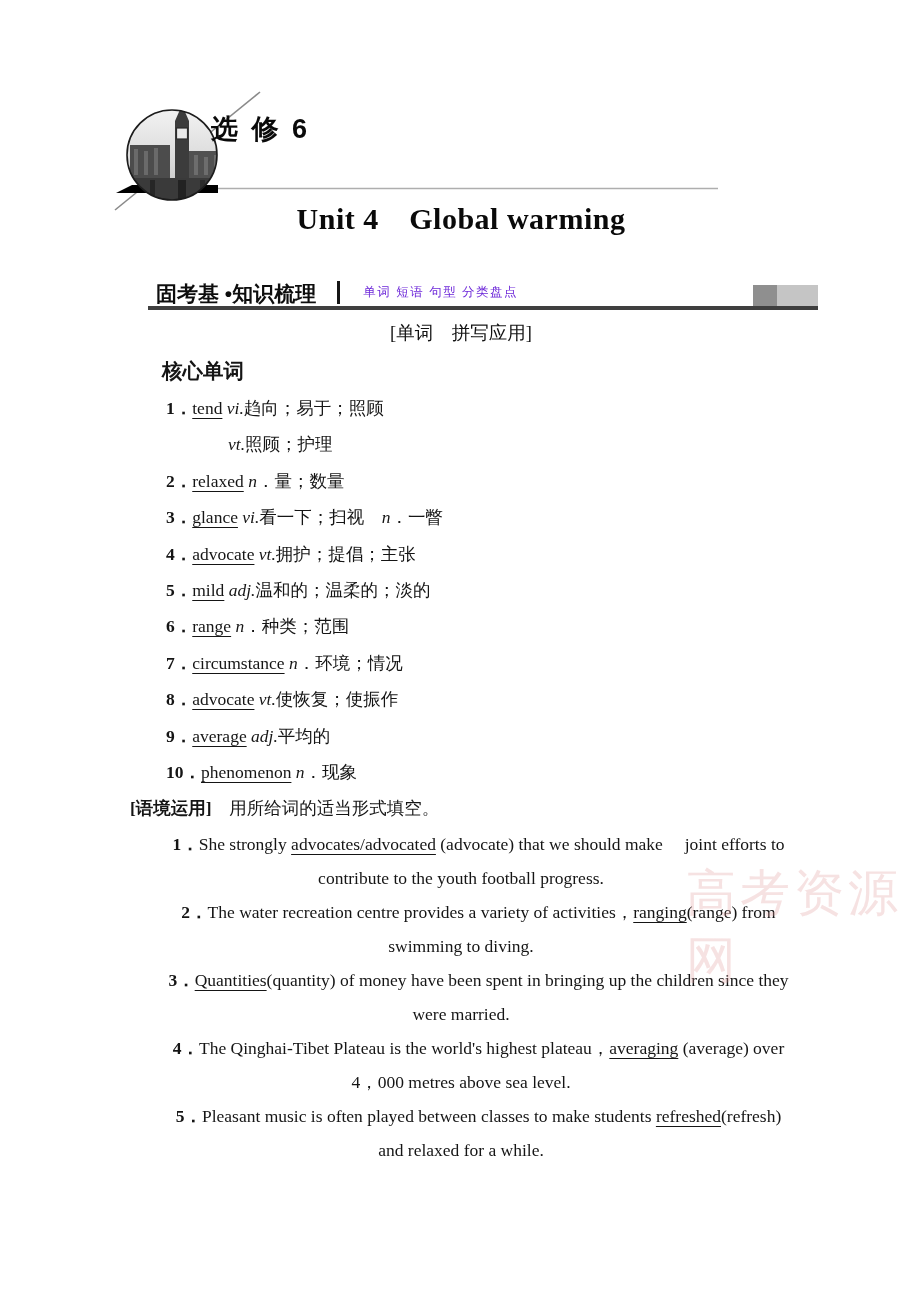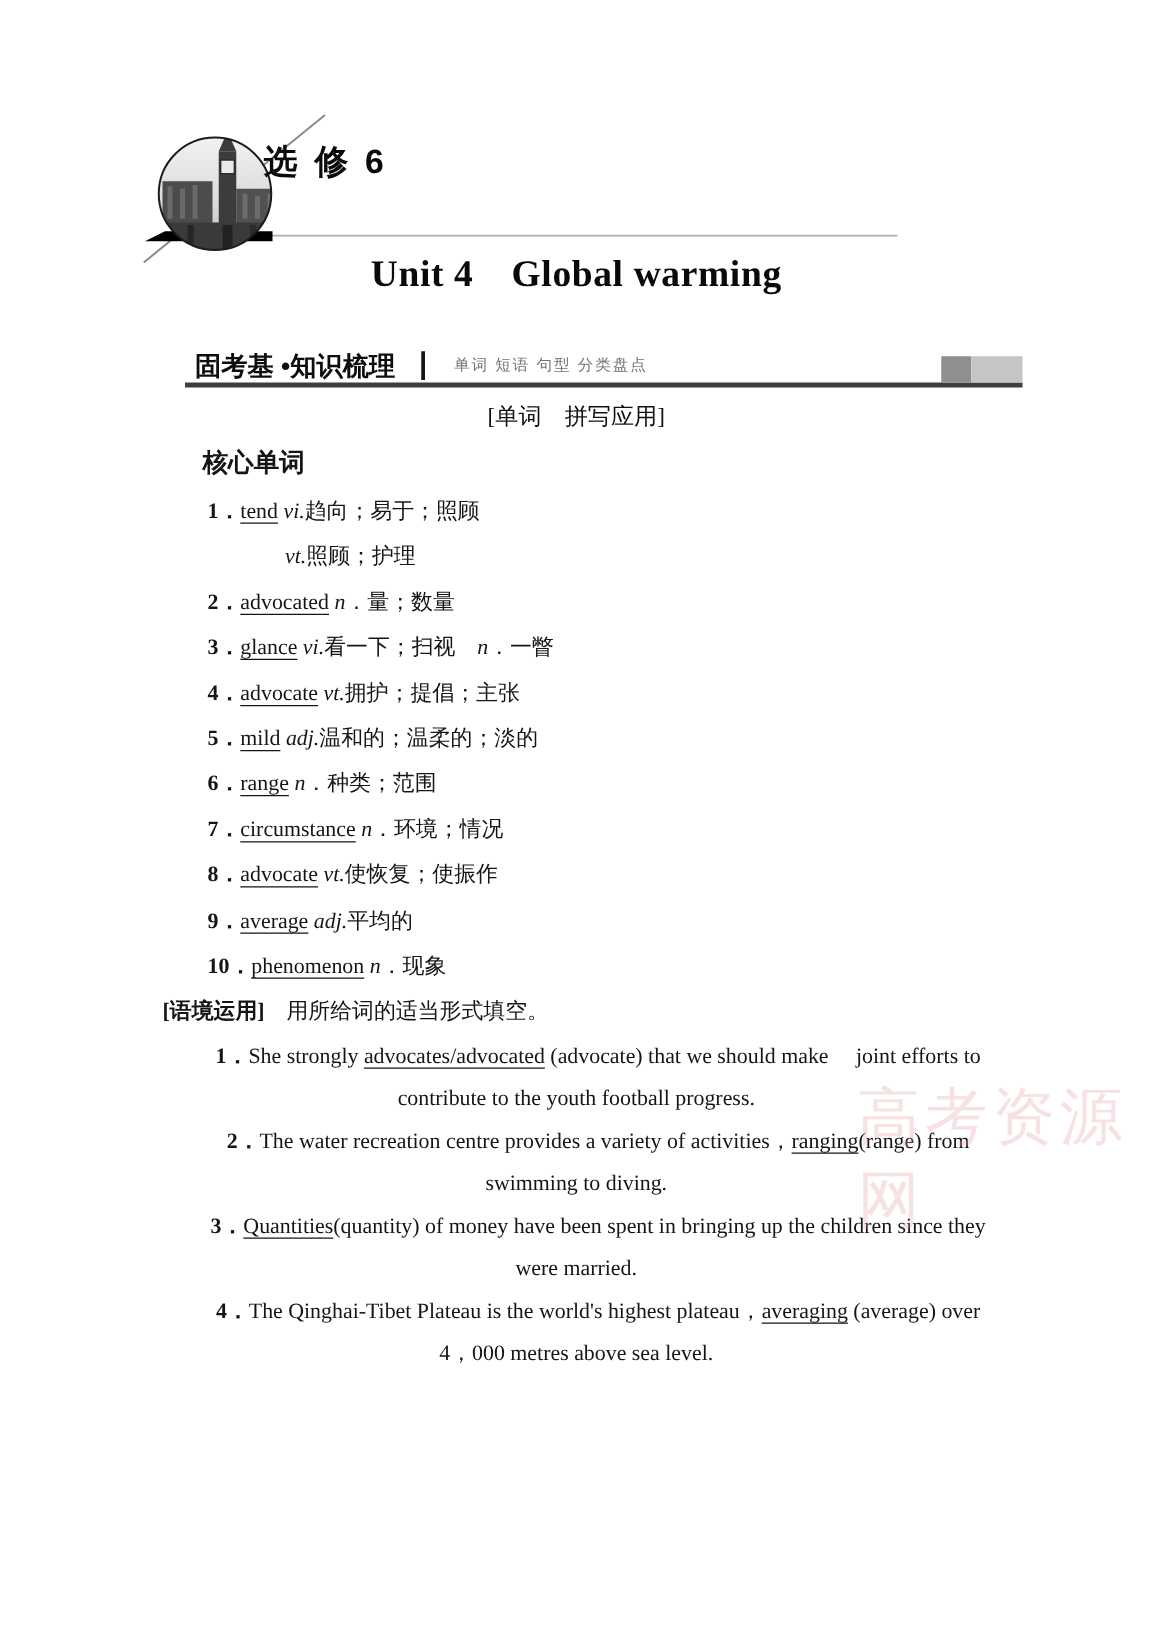--- a/index.html
+++ b/index.html
@@ -26,21 +26,21 @@
   .section-bar { position:absolute; left:148px; top:276px; width:670px; height:34px; }
   .bar-underline { position:absolute; left:0; bottom:0; width:100%; height:4px; background:#3f3f3f; }
   .bar-main { position:absolute; left:8px; bottom:6px; display:flex; align-items:flex-end;gap:16px; }
   .bar-title {
     font-family:"Liberation Sans","DejaVu Sans",sans-serif;
     font-weight:bold; font-size:21px; line-height:1; color:#0d0d0d; white-space:nowrap;
   }
   .bar-divider { display:inline-block; width:3px; height:23px; background:#161616; margin:0 7px 0 5px; }
   .bar-tabs {
     font-family:"Liberation Sans","DejaVu Sans",sans-serif;
-    font-size:12.5px; color:#737373; letter-spacing:1.5px; padding-bottom:3px; white-space:nowrap;
+    font-size:12.5px; color:#6d28d9; letter-spacing:1.5px; padding-bottom:3px; white-space:nowrap;
   }
   .bar-block-dark  { position:absolute; right:41px; bottom:4px; width:24px; height:21px; background:#8f8f8f; }
   .bar-block-light { position:absolute; right:0;   bottom:4px; width:41px; height:21px; background:#c5c5c5; }
 
   
   .subsection-heading {
     position:absolute; top:320px; left:130px; width:662px; margin:0;
     text-align:center; font-size:18.5px; font-weight:normal; color:#111;
   }
 
@@ -119,36 +119,37 @@
     <span class="bar-block-dark"></span>
     <span class="bar-block-light"></span>
   </div>
 
   <h2 class="subsection-heading">[单词　拼写应用]</h2>
 
   <div class="content">
     <h3 class="core-heading">核心单词</h3>
     <div class="vocab" id="vocab-list">
         <div class="vitem"><span class="vnum">1．</span><span class="u">tend</span> <i>vi.</i>趋向；易于；照顾<div class="line2"><i>vt.</i>照顾；护理</div></div>
-        <div class="vitem"><span class="vnum">2．</span><span class="u">advocated</span> <i>n</i>．量；数量</div>
+        <div class="vitem"><span class="vnum">2．</span><span class="u">relaxed</span> <i>n</i>．量；数量</div>
         <div class="vitem"><span class="vnum">3．</span><span class="u">glance</span> <i>vi.</i>看一下；扫视　<i>n</i>．一瞥</div>
         <div class="vitem"><span class="vnum">4．</span><span class="u">advocate</span> <i>vt.</i>拥护；提倡；主张</div>
         <div class="vitem"><span class="vnum">5．</span><span class="u">mild</span> <i>adj.</i>温和的；温柔的；淡的</div>
         <div class="vitem"><span class="vnum">6．</span><span class="u">range</span> <i>n</i>．种类；范围</div>
         <div class="vitem"><span class="vnum">7．</span><span class="u">circumstance</span> <i>n</i>．环境；情况</div>
         <div class="vitem"><span class="vnum">8．</span><span class="u">advocate</span> <i>vt.</i>使恢复；使振作</div>
         <div class="vitem"><span class="vnum">9．</span><span class="u">average</span> <i>adj.</i>平均的</div>
         <div class="vitem"><span class="vnum">10．</span><span class="u">phenomenon</span> <i>n</i>．现象</div>
       </div>
     <p class="usage-intro">
       <span class="usage-label">[语境运用]</span><span>　用所给词的适当形式填空。</span>
     </p>
     <div id="sentences">
         <p class="sent"><span class="snum">1．</span>She strongly <span class="u">advocates/advocated</span> (advocate) that we should make　 joint efforts to contribute to the youth football progress.</p>
         <p class="sent"><span class="snum">2．</span>The water recreation centre provides a variety of activities，<span class="u">ranging</span>(range) from swimming to diving.</p>
         <p class="sent"><span class="snum">3．</span><span class="u">Quantities</span>(quantity) of money have been spent in bringing up the children since they were married.</p>
         <p class="sent"><span class="snum">4．</span>The Qinghai-Tibet Plateau is the world's highest plateau，<span class="u">averaging</span> (average) over 4，000 metres above sea level.</p>
+        <p class="sent"><span class="snum">5．</span>Pleasant music is often played between classes to make students <span class="u">refreshed</span>(refresh) and relaxed for a while.</p>
       </div>
   </div>
 
   <div class="watermark">高考资源网</div>
 
 </div>
 
 </body></html>

